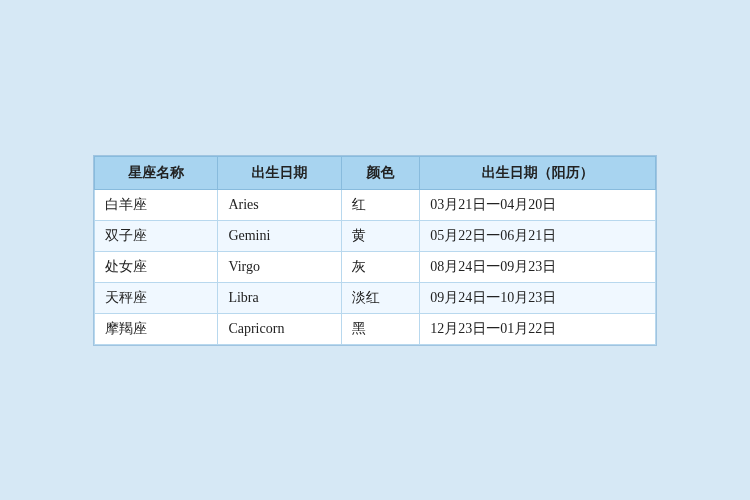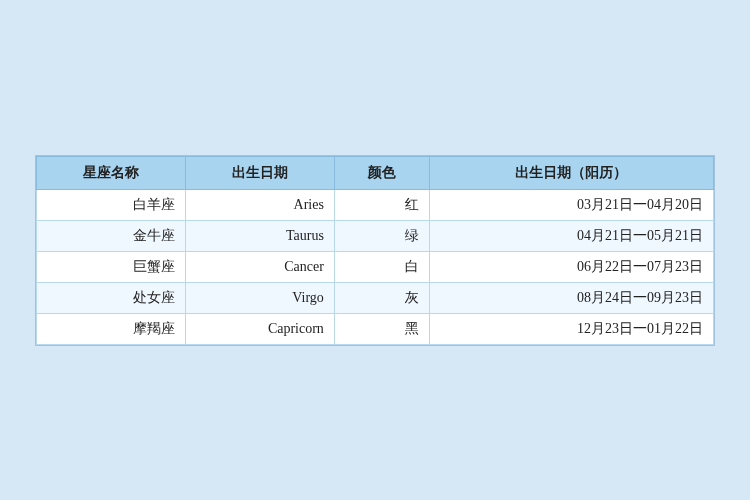--- a/index.html
+++ b/index.html
@@ -15,21 +15,21 @@
       display: flex;
       align-items: center;
       justify-content: center;
       font-family: "SimSun", "宋体", serif;
       font-size: 14px;
     }
 
     .table-container {
       background-color: #a21caf;
       border: 1px solid #a0c4e0;
-      width: 680px;
+      width: 564px;
     }
 
     table {
       width: 100%;
       border-collapse: collapse;
     }
 
     thead tr {
       background-color: #a8d4f0;
     }
@@ -47,21 +47,21 @@
       background-color: #ffffff;
     }
 
     tbody tr:nth-child(even) {
       background-color: #f0f8ff;
     }
 
     tbody td {
       border: 1px solid #b8d8ee;
       padding: 6px 10px;
-      text-align: right;
+      text-align: left;
       color: #222;
       font-size: 14px;
     }
 
     tbody td:first-child {
       font-weight: normal;
     }
 
     tbody td:nth-child(2) {
       font-style: normal;
@@ -81,36 +81,36 @@
       </tr>
     </thead>
     <tbody id="table-body">
     <tr>
           <td>白羊座</td>
           <td>Aries</td>
           <td>红</td>
           <td>03月21日一04月20日</td>
         </tr>
         <tr>
-          <td>金牛座</td>
-          <td>Taurus</td>
-          <td>绿</td>
-          <td>04月21日一05月21日</td>
-        </tr>
-        <tr>
-          <td>巨蟹座</td>
-          <td>Cancer</td>
-          <td>白</td>
-          <td>06月22日一07月23日</td>
+          <td>双子座</td>
+          <td>Gemini</td>
+          <td>黄</td>
+          <td>05月22日一06月21日</td>
         </tr>
         <tr>
           <td>处女座</td>
           <td>Virgo</td>
           <td>灰</td>
           <td>08月24日一09月23日</td>
+        </tr>
+        <tr>
+          <td>天秤座</td>
+          <td>Libra</td>
+          <td>淡红</td>
+          <td>09月24日一10月23日</td>
         </tr>
         <tr>
           <td>摩羯座</td>
           <td>Capricorn</td>
           <td>黑</td>
           <td>12月23日一01月22日</td>
         </tr>
       </tbody>
   </table>
 </div>

